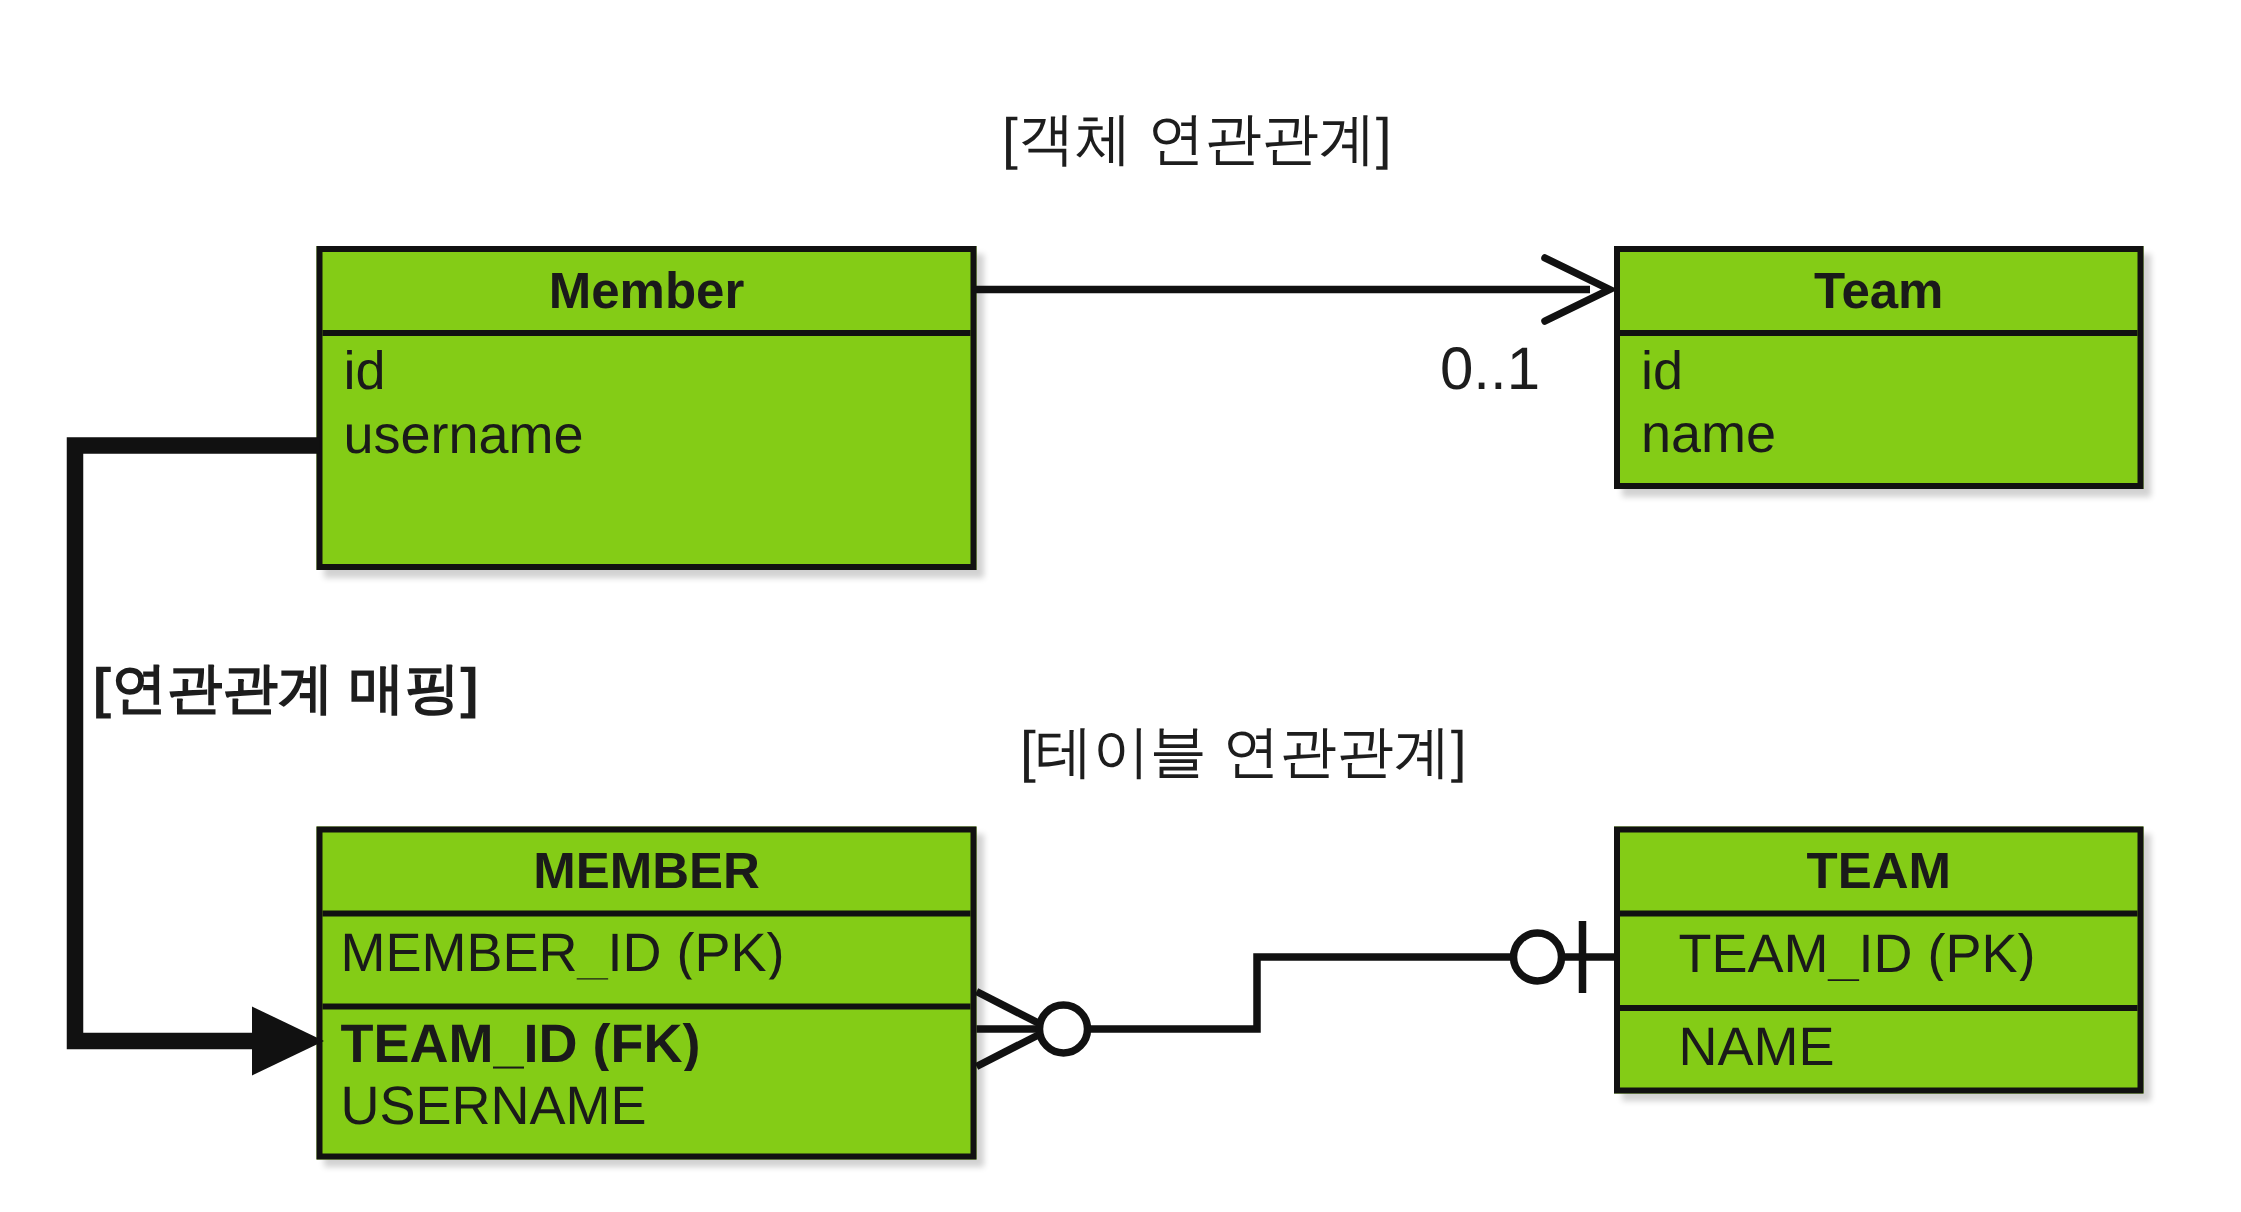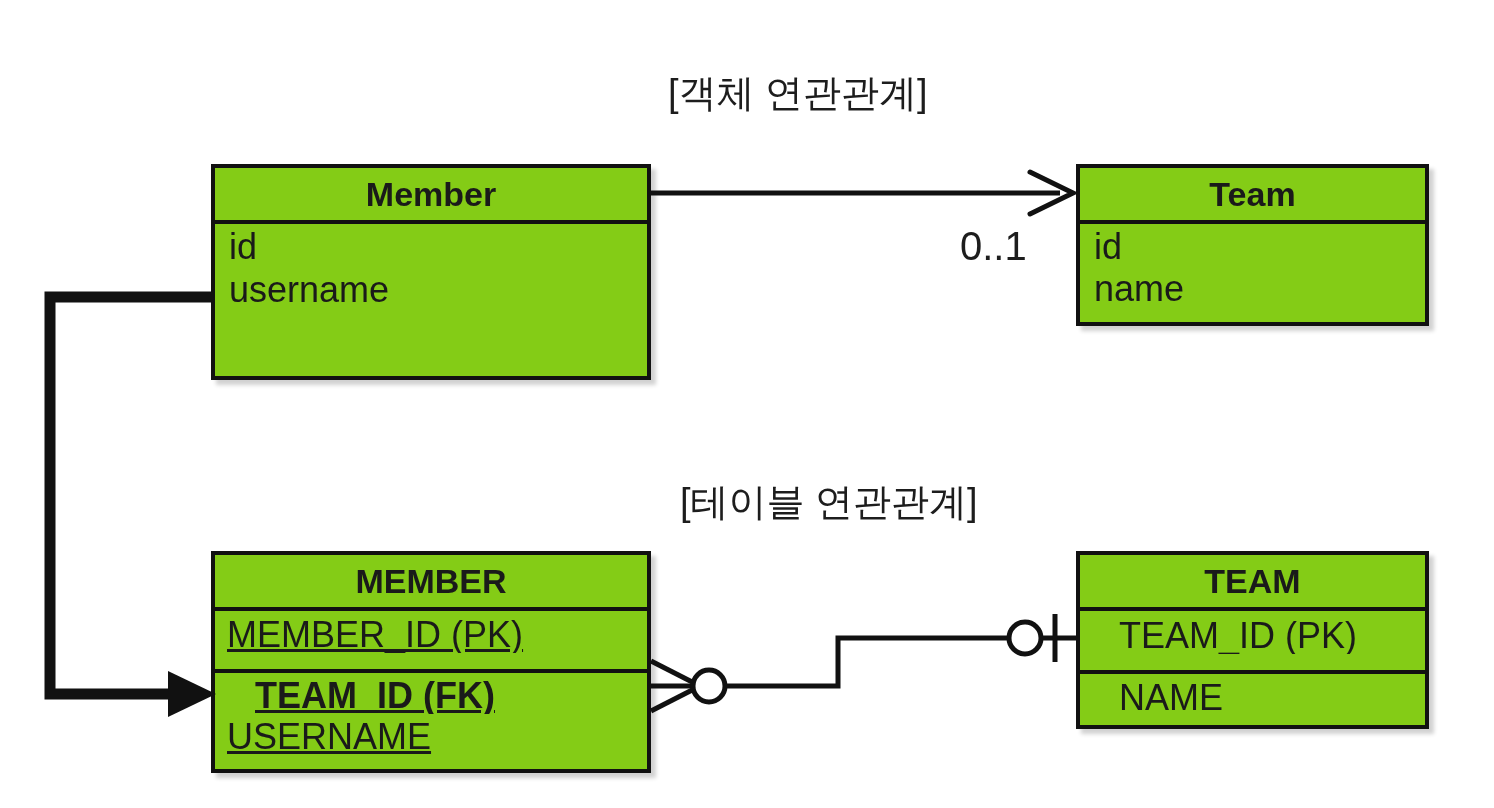--- a/index.html
+++ b/index.html
@@ -131,25 +131,24 @@
     height: 222px;
   }
   #box-member-table .box-title {
     height: 56px;
     line-height: 52px;
     font-size: 34px;
   }
   #box-member-table .attr {
     font-size: 36px;
     padding-left: 12px;
-    text-decoration: underline;
   }
   #box-member-table .sec-pk  { height: 58px; }
   #box-member-table .sec-pk .attr   { margin-top: 6px; }
-  #box-member-table .attr-fk        { margin-top: 5px; margin-left: 28px; }
+  #box-member-table .attr-fk        { margin-top: 5px; }
   #box-member-table .attr-username  { margin-top: 5px; }
 
   
   #box-team-table {
     left: 1076px;
     top: 551px;
     width: 353px;
     height: 178px;
   }
   #box-team-table .box-title {
@@ -189,20 +188,21 @@
 </style>
 </head>
 <body>
 
 <div id="canvas">
 
   <div class="caption" id="caption-object">[객체 연관관계]</div>
 
   <div class="caption" id="caption-table">[테이블 연관관계]</div>
 
+  <div class="caption caption-bold" id="caption-mapping">[연관관계 매핑]</div>
 
   <div class="box" id="box-member">
     <div class="box-title">Member</div>
     <div class="box-section">
       <div class="attr attr-id">id</div>
       <div class="attr attr-user">username</div>
     </div>
   </div>
 
   <div class="box" id="box-team">

